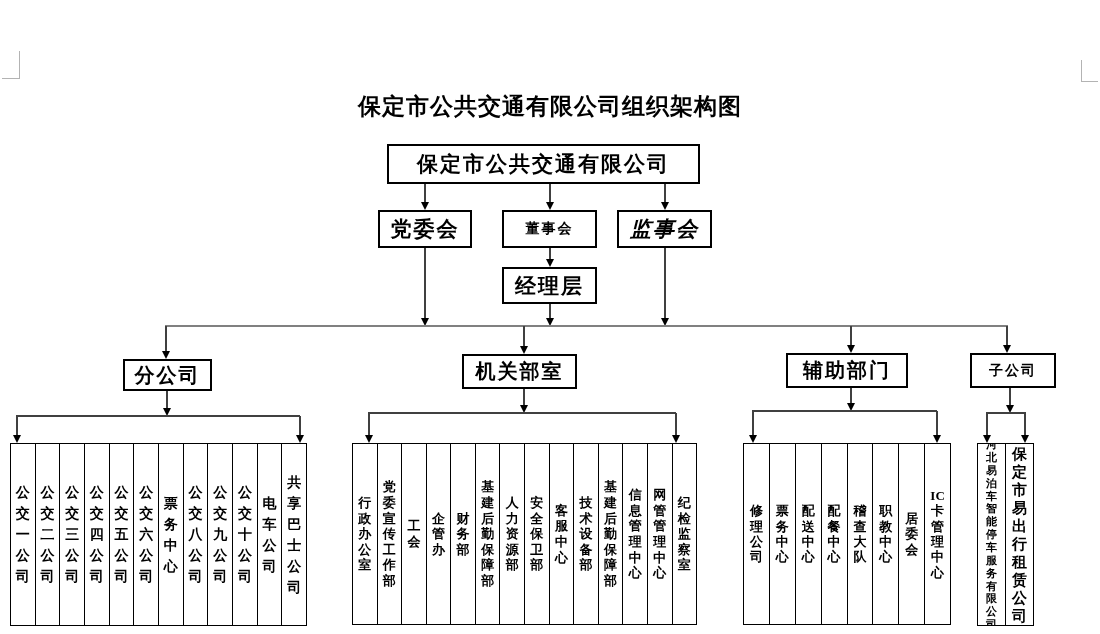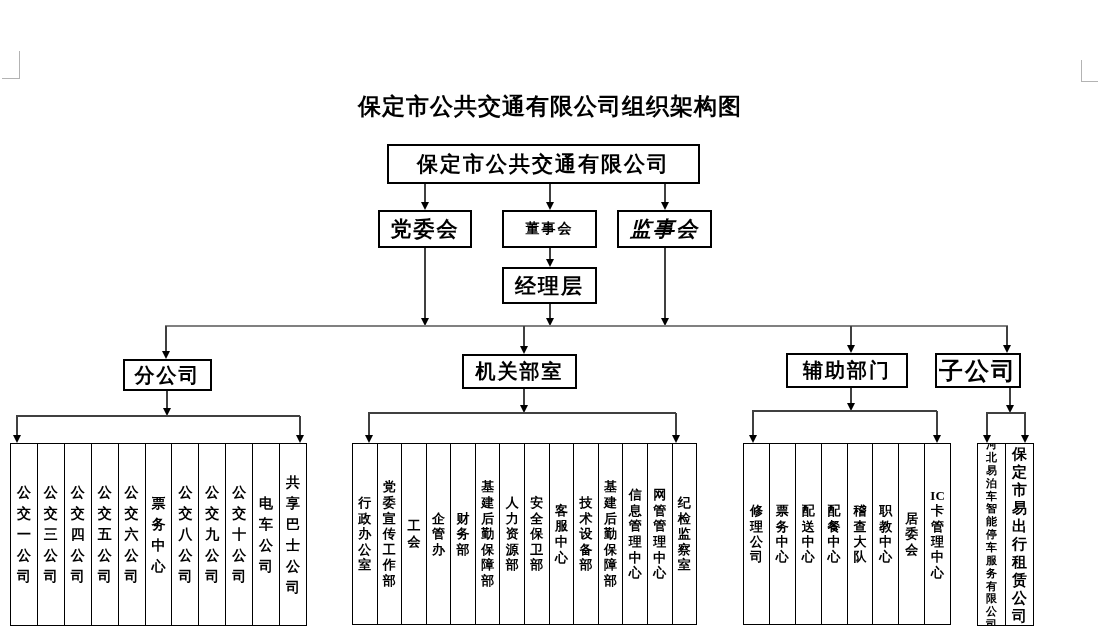--- a/index.html
+++ b/index.html
@@ -19,21 +19,21 @@
     font-weight:bold; letter-spacing:2px; box-sizing:border-box;
   }
   .b-root   { left:387px; top:103px; width:313px; height:40px; font-size:21px; }
   .b-dang   { left:378px; top:169px; width:94px;  height:38px; font-size:21px; }
   .b-dong   { left:502px; top:169px; width:95px;  height:38px; font-size:14px; }
   .b-jian   { left:617px; top:169px; width:95px;  height:38px; font-size:21px;font-style:italic; }
   .b-jingli { left:502px; top:226px; width:95px;  height:37px; font-size:21px; }
   .b-g0 { left:123px; top:318px; width:89px;  height:32px; font-size:20px; }
   .b-g1 { left:462px; top:313px; width:115px; height:35px; font-size:20px; }
   .b-g2 { left:786px; top:312px; width:122px; height:35px; font-size:20px; }
-  .b-g3 { left:935px; top:312px; width:86px;  height:35px; font-size:24px; }
+  .b-g3 { left:970px; top:312px; width:86px;  height:35px; font-size:14px; }
 
   i.v, i.h { position:absolute; display:block; background:#404040; }
   i.v { width:1.5px; }
   i.h { height:1.5px; }
   i.bus { position:absolute; display:block; height:1.5px; background:#808080; }
   i.a {
     position:absolute; display:block; width:0; height:0;
     border-left:4px solid transparent; border-right:4px solid transparent;
     border-top:8px solid #000;
   }
@@ -143,20 +143,23 @@
   <i class="v" style="left:986px; top:372px; height:22px;"></i>
   <i class="a" style="left:983px; top:394px;"></i>
   <i class="v" style="left:1024px; top:372px; height:22px;"></i>
   <i class="a" style="left:1021px; top:394px;"></i>
 
   <div class="cols g0cols">
       <div class="col">
         <div class="vtext">公交一公司</div>
       </div>
       <div class="col">
+        <div class="vtext">公交二公司</div>
+      </div>
+      <div class="col">
         <div class="vtext">公交三公司</div>
       </div>
       <div class="col">
         <div class="vtext">公交四公司</div>
       </div>
       <div class="col">
         <div class="vtext">公交五公司</div>
       </div>
       <div class="col">
         <div class="vtext">公交六公司</div>

